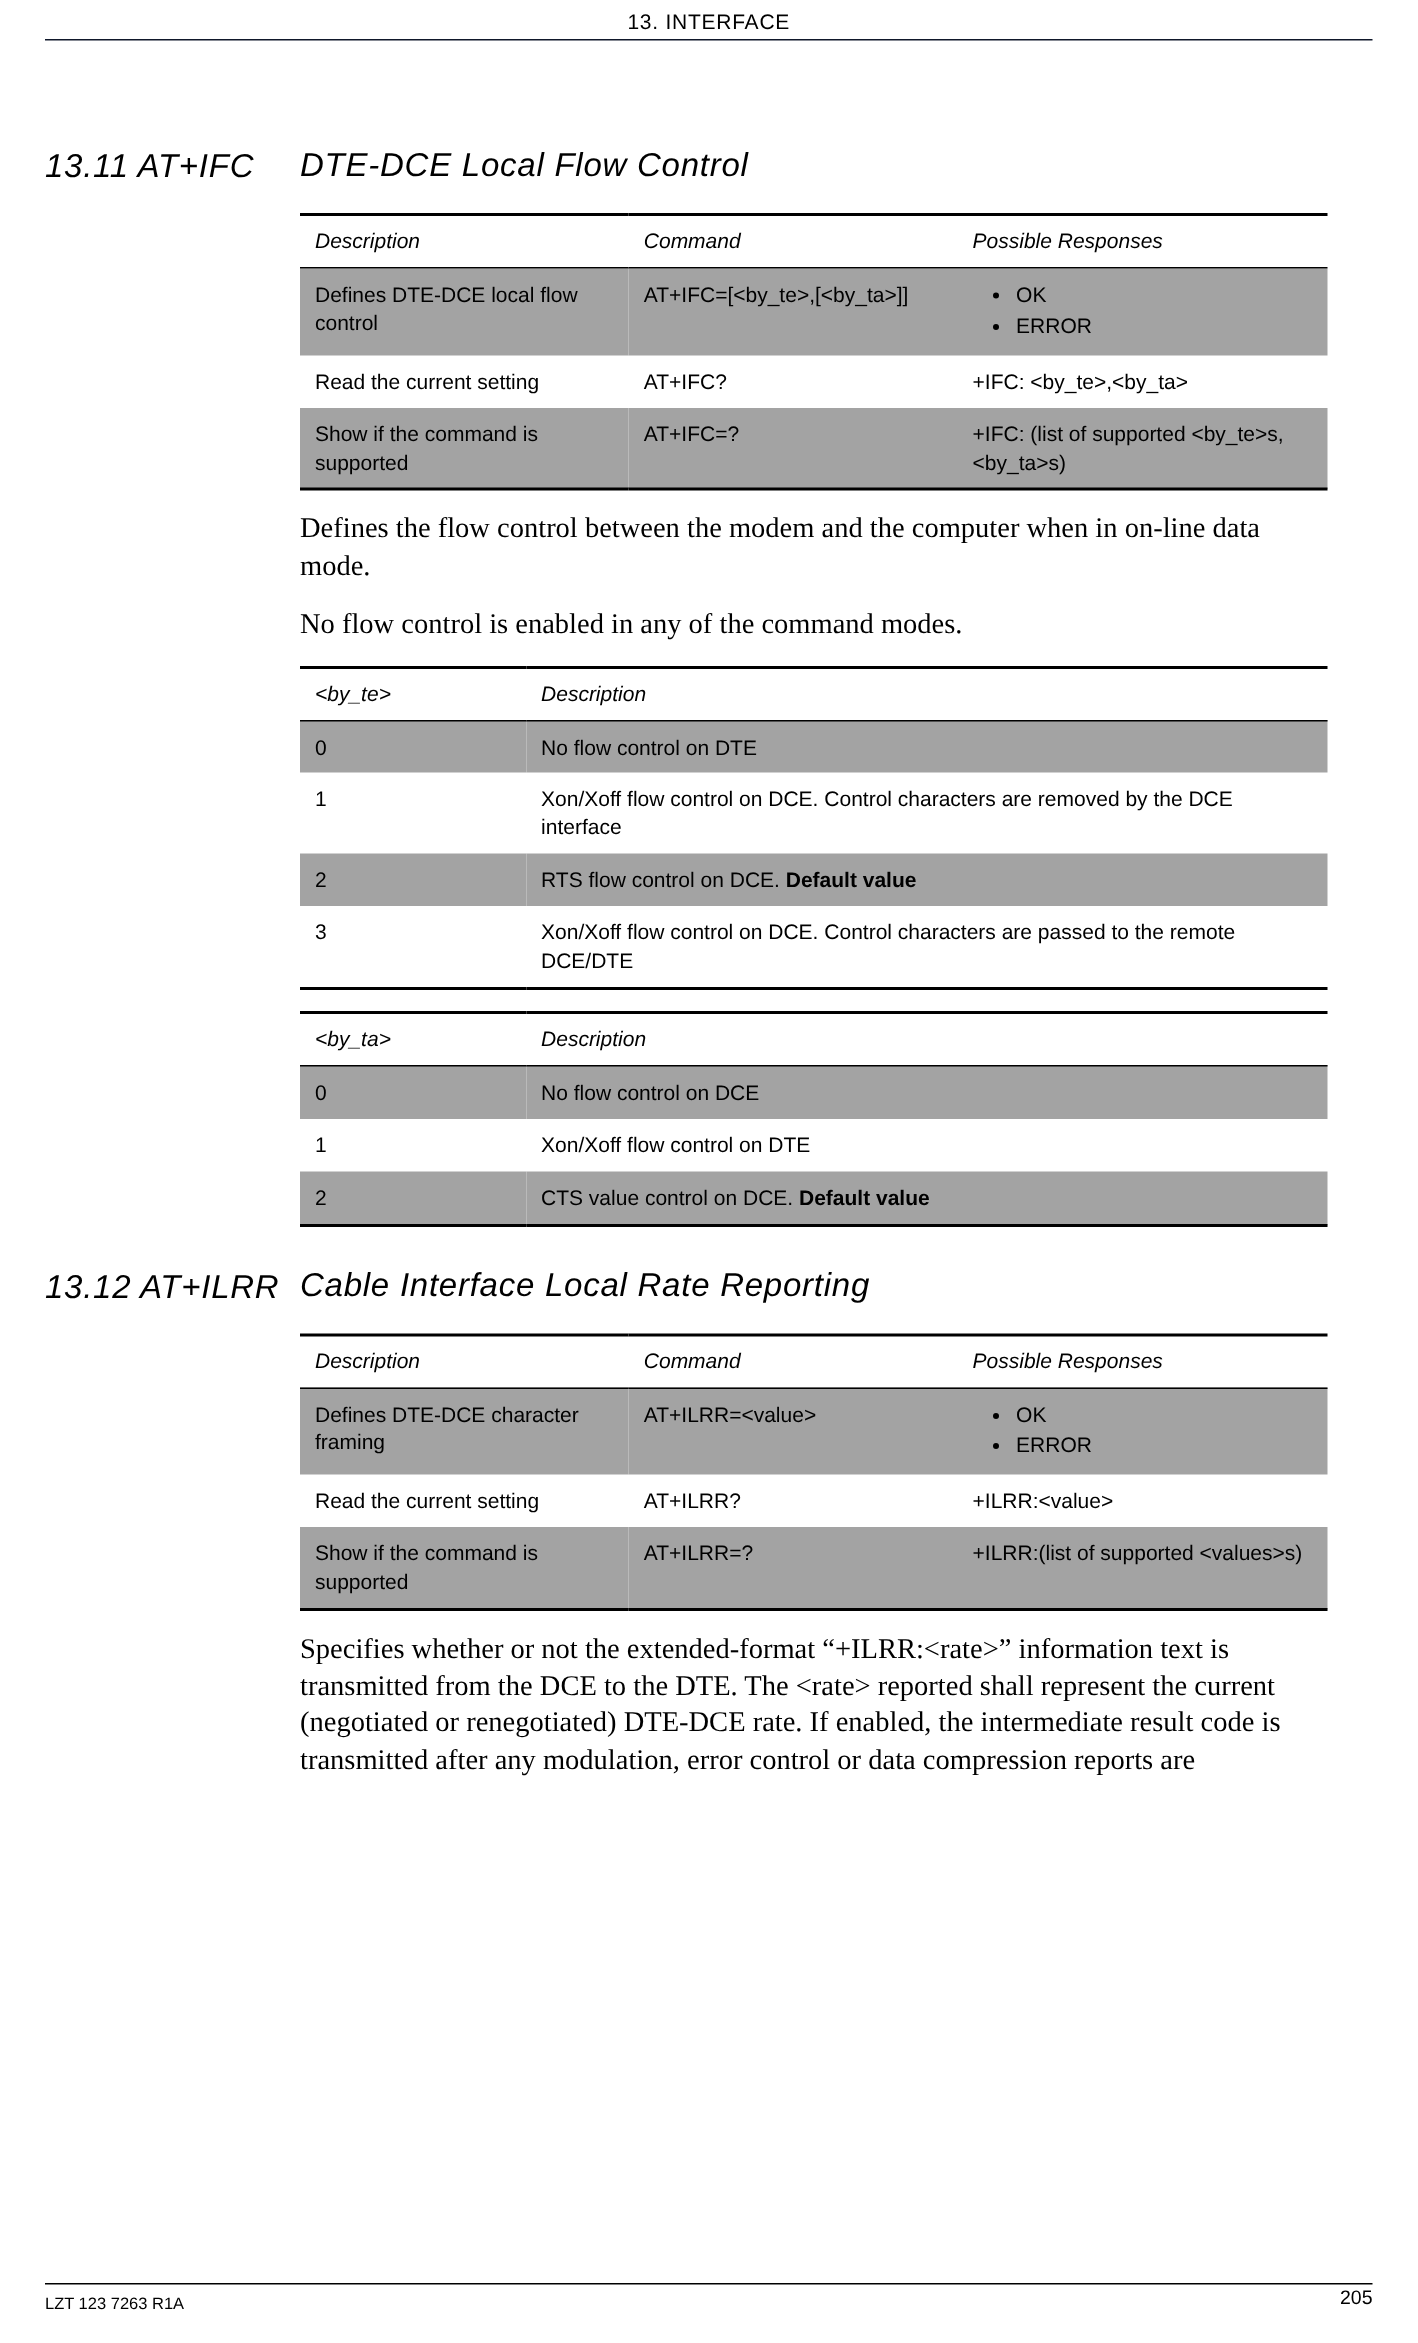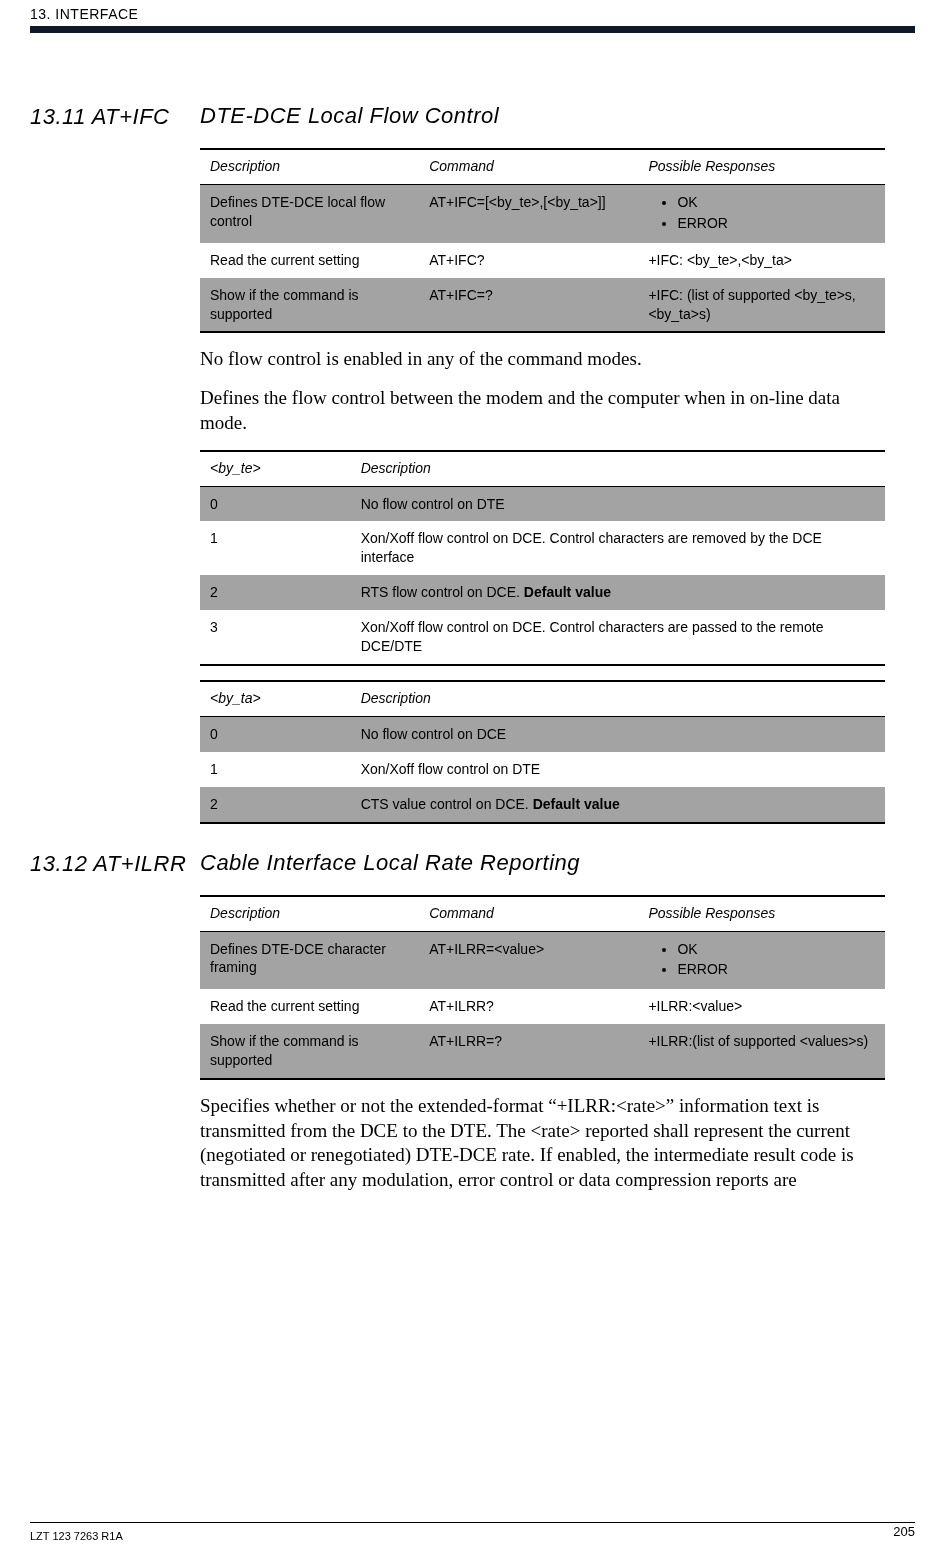--- a/index.html
+++ b/index.html
@@ -6,26 +6,27 @@
   html, body { margin: 0; padding: 0; }
   body {
     width: 945px;
     min-height: 1562px;
     background: #fff;
     color: #000;
     font-family: "Times New Roman", Times, serif;
     position: relative;
   }
   .runhead {
+    text-align: center;
     font-family: "Century Gothic", "Futura", "Avant Garde", sans-serif;
     font-size: 14px;
     letter-spacing: 0.5px;
     padding-top: 6px;
     padding-bottom: 4px;
-    border-bottom: 7px solid #0f172a;
+    border-bottom: 1px solid #0f172a;
     margin: 0 30px 0 30px;
   }
   .content {
     padding: 70px 60px 0 30px;
   }
   .section-row {
     display: flex;
     align-items: flex-start;
     margin-bottom: 18px;
   }
@@ -146,22 +147,22 @@
           <td>+IFC: &lt;by_te&gt;,&lt;by_ta&gt;</td>
         </tr>
         <tr class="shade">
           <td>Show if the command is supported</td>
           <td>AT+IFC=?</td>
           <td>+IFC: (list of supported &lt;by_te&gt;s,&lt;by_ta&gt;s)</td>
         </tr>
       </tbody>
     </table>
 
+    <p class="para">Defines the flow control between the modem and the computer when in on-line data mode.</p>
     <p class="para">No flow control is enabled in any of the command modes.</p>
-    <p class="para">Defines the flow control between the modem and the computer when in on-line data mode.</p>
 
     <table class="cmd col2">
       <thead>
         <tr>
           <th>&lt;by_te&gt;</th>
           <th>Description</th>
         </tr>
       </thead>
       <tbody>
         <tr class="shade">

